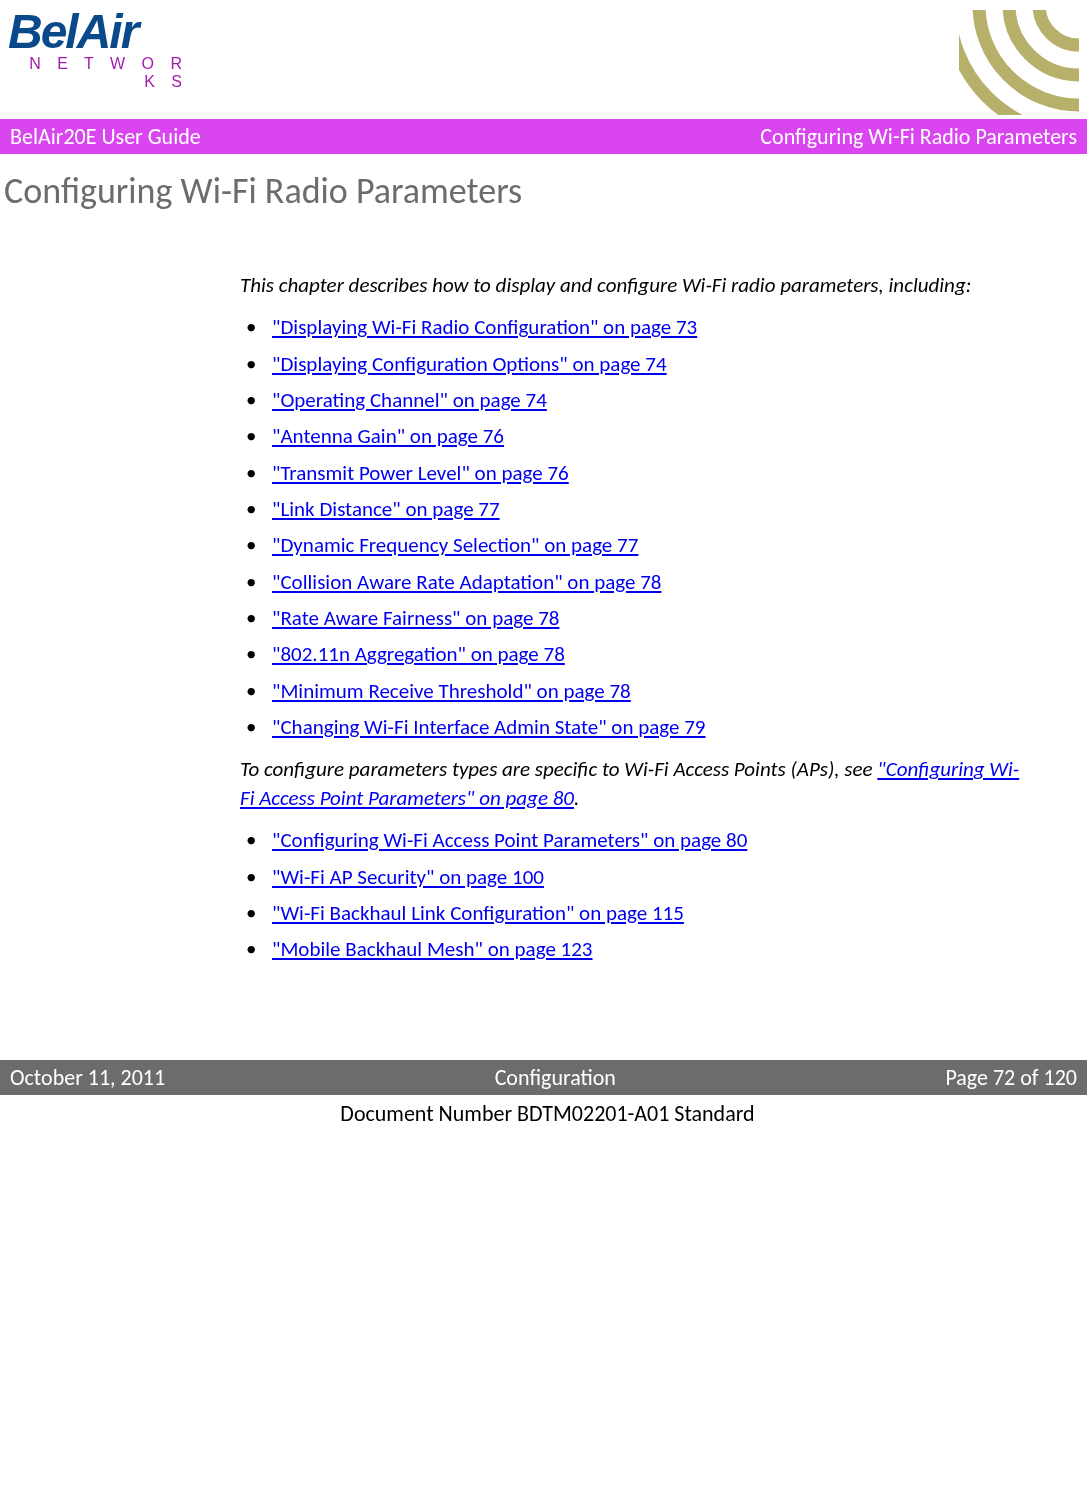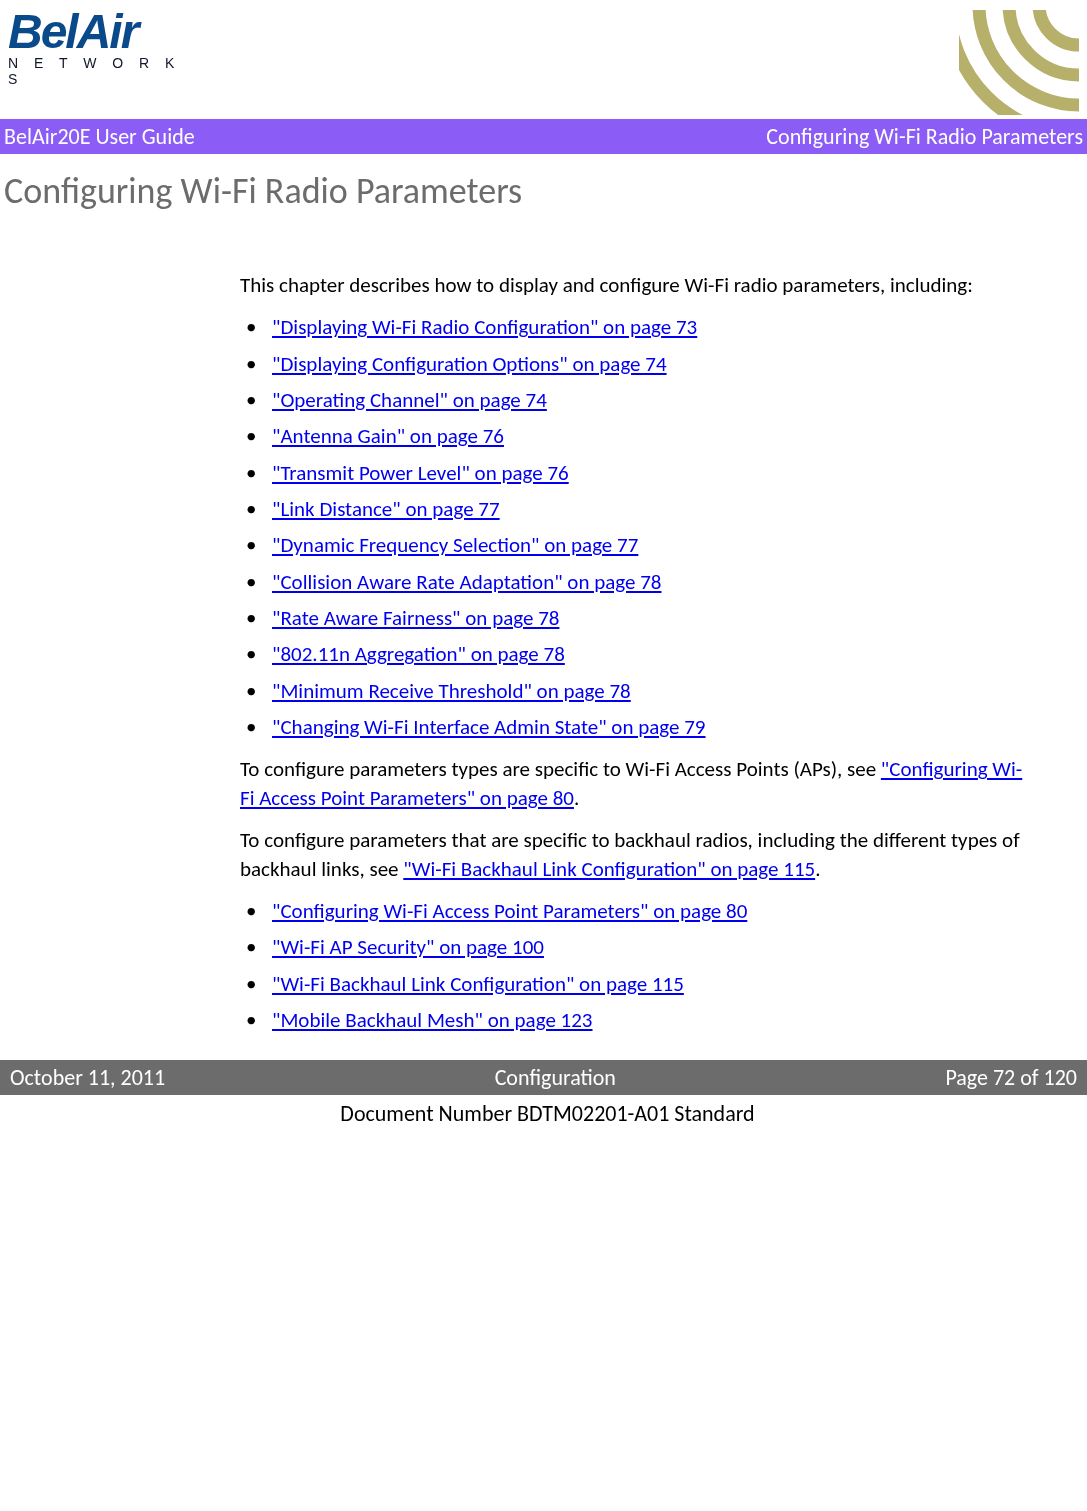--- a/index.html
+++ b/index.html
@@ -30,55 +30,57 @@
     font-family: "Gill Sans", "Trebuchet MS", sans-serif;
     font-size: 48px;
     font-weight: bold;
     font-style: italic;
     color: #0a4a8a;
     letter-spacing: -2px;
     line-height: 0.9;
   }
   .logo-networks {
     font-family: "Gill Sans", "Trebuchet MS", sans-serif;
-    font-size: 14px;
+    font-size: 16px;
     font-weight: 400;
     letter-spacing: 6px;
-    color: #0f172a;
+    color: #a21caf;
     margin-top: 2px;
+    text-align: right;
   }
   .logo-right {
     width: 120px;
     height: 105px;
     position: relative;
     overflow: hidden;
   }
   .titlebar {
-    background: #8b5cf6;
+    background: #d946ef;
     color: white;
     display: flex;
     justify-content: space-between;
-    padding: 4px 4px;
+    padding: 4px 10px;
     font-size: 22px;
     font-weight: 500;
     margin-top: 4px;
   }
   .chapter-title {
     color: #6c6c6c;
     font-size: 36px;
     font-weight: 500;
     padding: 15px 0 0 4px;
   }
   .content {
     padding: 50px 60px 0 240px;
     font-size: 21px;
     line-height: 1.35;
   }
   .content p {
     margin: 8px 0 14px 0;
+    font-style: italic;
   }
   .bullet-list {
     list-style: none;
     padding: 0;
     margin: 0 0 14px 0;
   }
   .bullet-list li {
     position: relative;
     padding-left: 32px;
     margin: 8px 0;
@@ -163,23 +165,20 @@
       <li><span class="link">"Rate Aware Fairness" on page 78</span></li>
       <li><span class="link">"802.11n Aggregation" on page 78</span></li>
       <li><span class="link">"Minimum Receive Threshold" on page 78</span></li>
       <li><span class="link">"Changing Wi-Fi Interface Admin State" on page 79</span></li>
     </ul>
 
     <p>
       <span>To configure parameters types are specific to Wi-Fi Access Points (APs), see </span><span class="link">"Configuring Wi-Fi Access Point Parameters" on page 80</span><span>.</span>
     </p>
 
-    <p>
-      <span>To configure parameters that are specific to backhaul radios, including the different types of backhaul links, see </span><span class="link">"Wi-Fi Backhaul Link Configuration" on page 115</span><span>.</span>
-    </p>
 
 
     <ul class="bullet-list">
       <li><span class="link">"Configuring Wi-Fi Access Point Parameters" on page 80</span></li>
       <li><span class="link">"Wi-Fi AP Security" on page 100</span></li>
       <li><span class="link">"Wi-Fi Backhaul Link Configuration" on page 115</span></li>
       <li><span class="link">"Mobile Backhaul Mesh" on page 123</span></li>
     </ul>
   </div>
 

